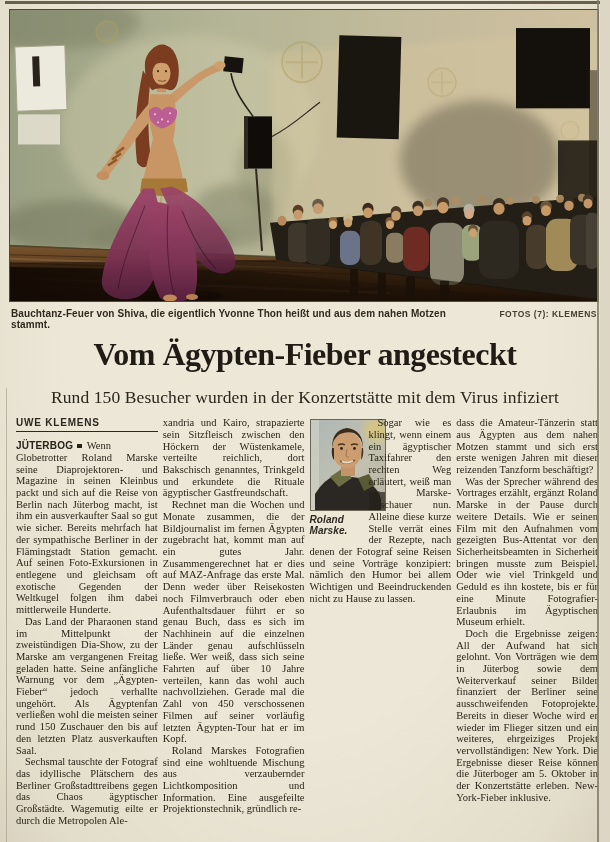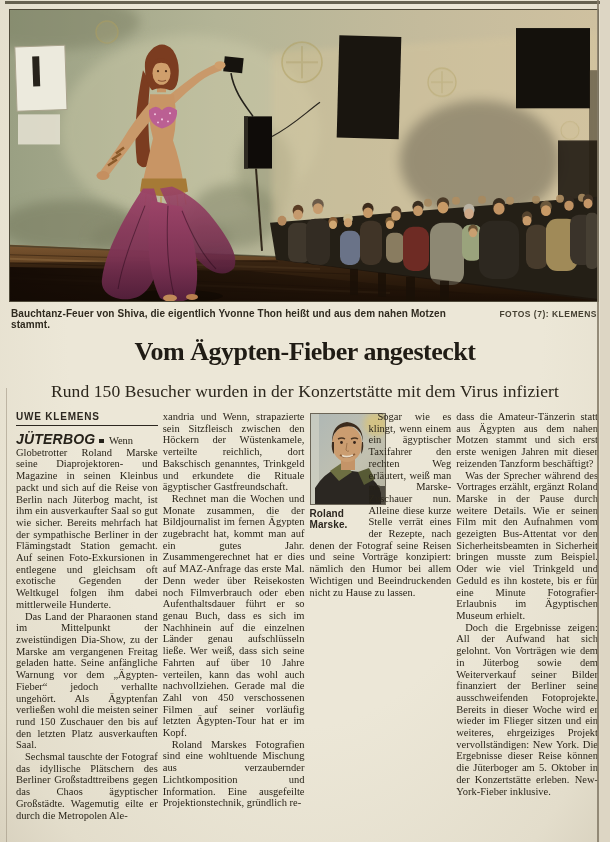--- a/index.html
+++ b/index.html
@@ -28,46 +28,46 @@
   .photo-caption{
     font-size:10px;font-weight:700;color:#2f2a1f;letter-spacing:.1px;
   }
   .photo-credit{
     font-size:8.5px;font-weight:700;color:#454032;letter-spacing:.5px;white-space:nowrap;margin-left:14px;
   }
 
   h1.headline{
     margin:8px 8px 16px 8px;text-align:center;
     font-family:"Liberation Serif",serif;font-weight:700;
-    font-size:26px;line-height:1.04;letter-spacing:-.5px;color:#201c15;white-space:nowrap;
+    font-size:32px;line-height:1.04;letter-spacing:-.5px;color:#201c15;white-space:nowrap;
   }
   h2.subhead{
     margin:8px 8px 0 8px;text-align:center;
     font-family:"Liberation Serif",serif;font-weight:400;
     font-size:17.5px;color:#2b261c;letter-spacing:.1px;white-space:nowrap;
   }
 
   .article{
     display:flex;gap:5px;margin:9px 12px 0 16px;height:420px;overflow:hidden;
   }
   .col{flex:1 1 0;min-width:0;}
   .byline{
     font-size:10px;font-weight:700;letter-spacing:.8px;color:#2c2720;
     padding-bottom:3px;border-bottom:1.2px solid #2c2720;margin-bottom:8px;
   }
   .col p{
     margin:0;font-family:"Liberation Serif",serif;font-size:10.5px;line-height:11.7px;
     text-align:justify;color:#2a251a;hyphens:auto;-webkit-hyphens:auto;overflow-wrap:break-word;
   }
   .col p.ind{text-indent:9px;}
-  .dateline{font-family:"Liberation Sans",sans-serif;font-weight:700;font-size:14px;color:#26221a;letter-spacing:.2px;font-style:italic;}
+  .dateline{font-family:"Liberation Sans",sans-serif;font-weight:700;font-size:10px;color:#26221a;letter-spacing:.2px;}
   .sq{display:inline-block;width:4.5px;height:4.5px;background:#26221a;margin:0 5px 1px 4px;}
 
   .portrait-float{
-    float:left;width:52px;margin:2px 7px 1px 0;
+    float:left;width:52px;margin:2px 7px 1px 0;font-style:italic;
   }
   .portrait-frame{width:74px;height:90px;border:1px solid #6b6557;background:#9aa29e;}
   .portrait-frame svg{display:block;width:100%;height:100%;}
   .portrait-caption{
     margin-top:3px;font-size:10px;font-weight:700;color:#2c2720;letter-spacing:.1px;
   }
 </style>
 </head>
 <body>
 
@@ -294,21 +294,21 @@
   <div class="article">
 
     <div class="col">
       <div class="byline">UWE KLEMENS</div>
       <p><span class="dateline">JÜTERBOG</span><span class="sq"></span><span>Wenn Globetrotter Roland Marske seine Diaprojektoren- und Magazine in seinen Kleinbus packt und sich auf die Reise von Berlin nach Jüterbog macht, ist ihm ein ausverkaufter Saal so gut wie sicher. Bereits mehrfach hat der sympathische Berliner in der Flämingstadt Station gemacht. Auf seinen Foto-Exkursionen in entlegene und gleichsam oft exotische Gegenden der Weltkugel folgen ihm dabei mittlerweile Hunderte.</span></p>
       <p class="ind">Das Land der Pharaonen stand im Mittelpunkt der zweistündigen Dia-Show, zu der Marske am vergangenen Freitag geladen hatte. Seine anfängliche Warnung vor dem „Ägypten-Fieber“ jedoch verhallte ungehört. Als Ägyptenfan verließen wohl die meisten seiner rund 150 Zuschauer den bis auf den letzten Platz ausverkauften Saal.</p>
       <p class="ind">Sechsmal tauschte der Fotograf das idyllische Plätschern des Berliner Großstadttreibens gegen das Chaos ägyptischer Großstädte. Wagemutig eilte er durch die Metropolen Ale-</p>
     </div>
 
     <div class="col">
-      <p>xandria und Wenn, strapazierte sein Sitzfleisch zwischen den Höckern der Wüstenkamele, verteilte reichlich, dort Bakschisch genanntes, Trinkgeld und erkundete die Rituale ägyptischer Gastfreundschaft.</p>
+      <p>xandria und Kairo, strapazierte sein Sitzfleisch zwischen den Höckern der Wüstenkamele, verteilte reichlich, dort Bakschisch genanntes, Trinkgeld und erkundete die Rituale ägyptischer Gastfreundschaft.</p>
       <p class="ind">Rechnet man die Wochen und Monate zusammen, die der Bildjournalist im fernen Ägypten zugebracht hat, kommt man auf ein gutes Jahr. Zusammengerechnet hat er dies auf MAZ-Anfrage das erste Mal. Denn weder über Reisekosten noch Filmverbrauch oder eben Aufenthaltsdauer führt er so genau Buch, dass es sich im Nachhinein auf die einzelnen Länder genau aufschlüsseln ließe. Wer weiß, dass sich seine Fahrten auf über 10 Jahre verteilen, kann das wohl auch nachvollziehen. Gerade mal die Zahl von 450 verschossenen Filmen auf seiner vorläufig letzten Ägypten-Tour hat er im Kopf.</p>
       <p class="ind">Roland Marskes Fotografien sind eine wohltuende Mischung aus verzaubernder Lichtkomposition und Information. Eine ausgefeilte Projektionstechnik, gründlich re-</p>
     </div>
 
     <div class="col">
       <div class="portrait-float">
         <div class="portrait-frame">
           <svg viewBox="0 0 74 90" preserveAspectRatio="none">
             <defs>
               <linearGradient id="pbg" x1="0" y1="0" x2="1" y2="1">

